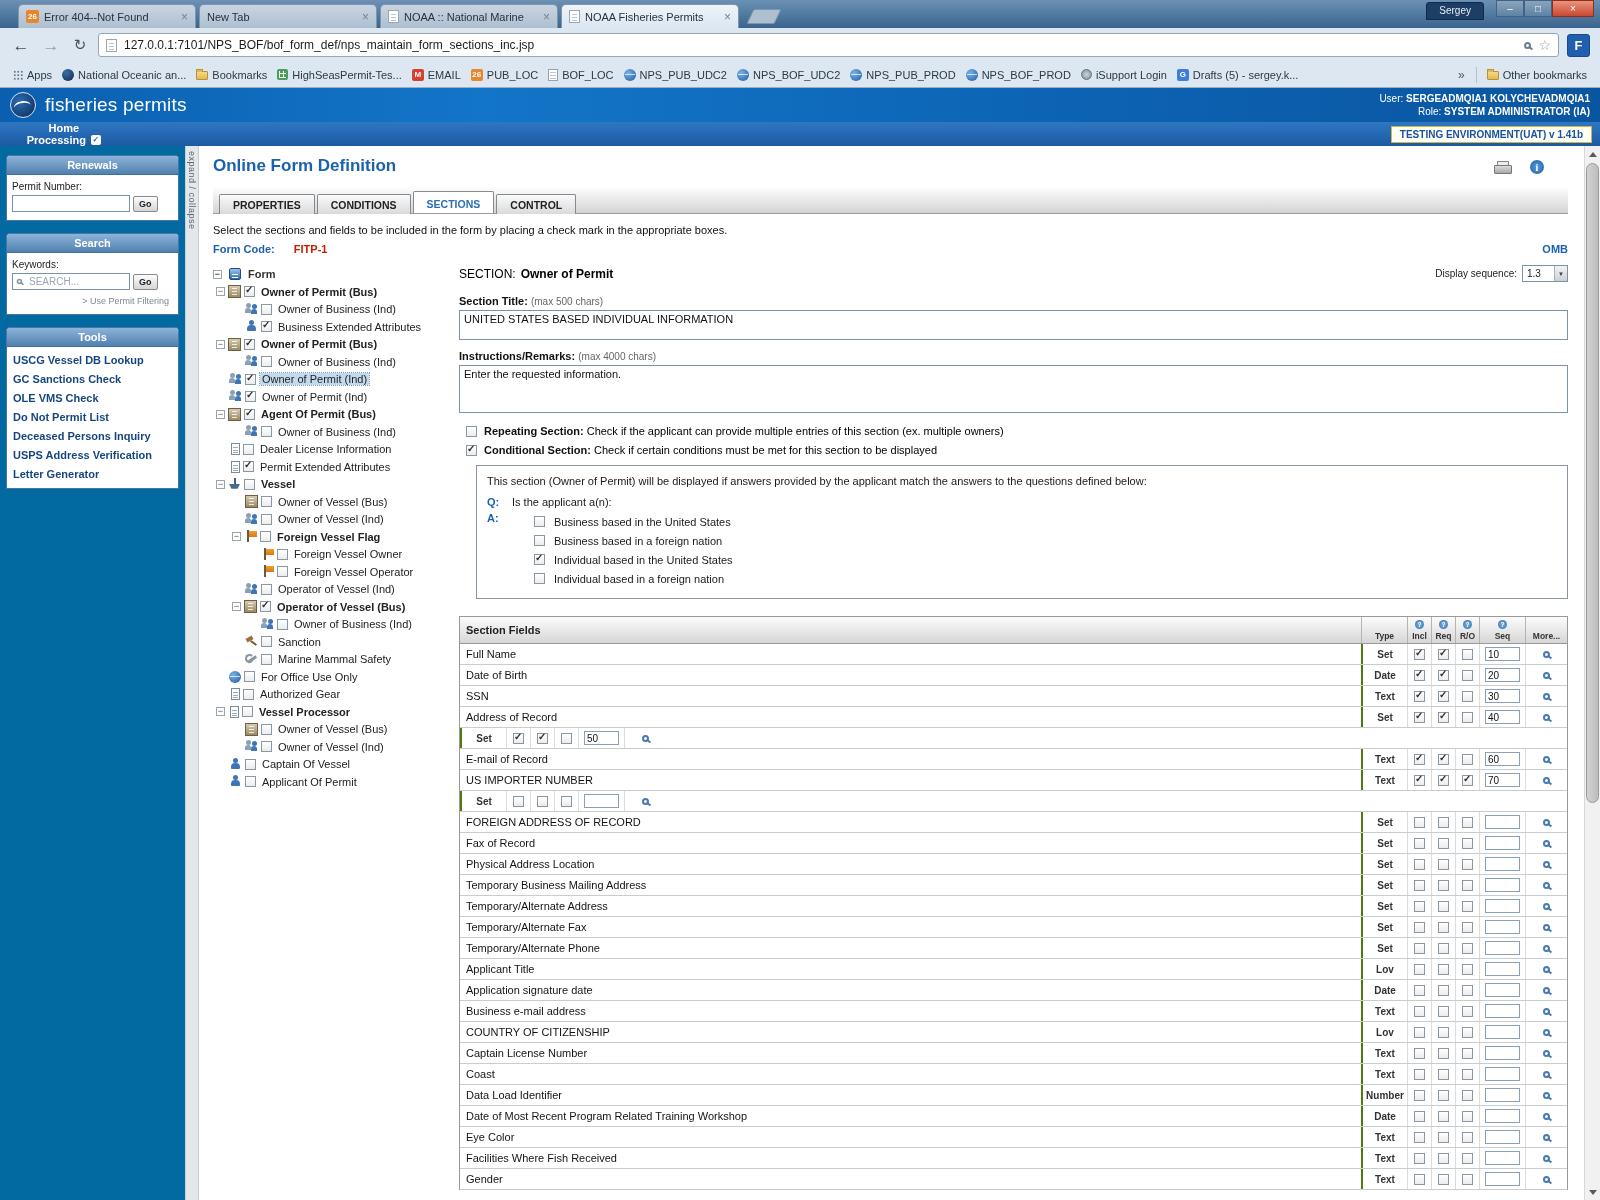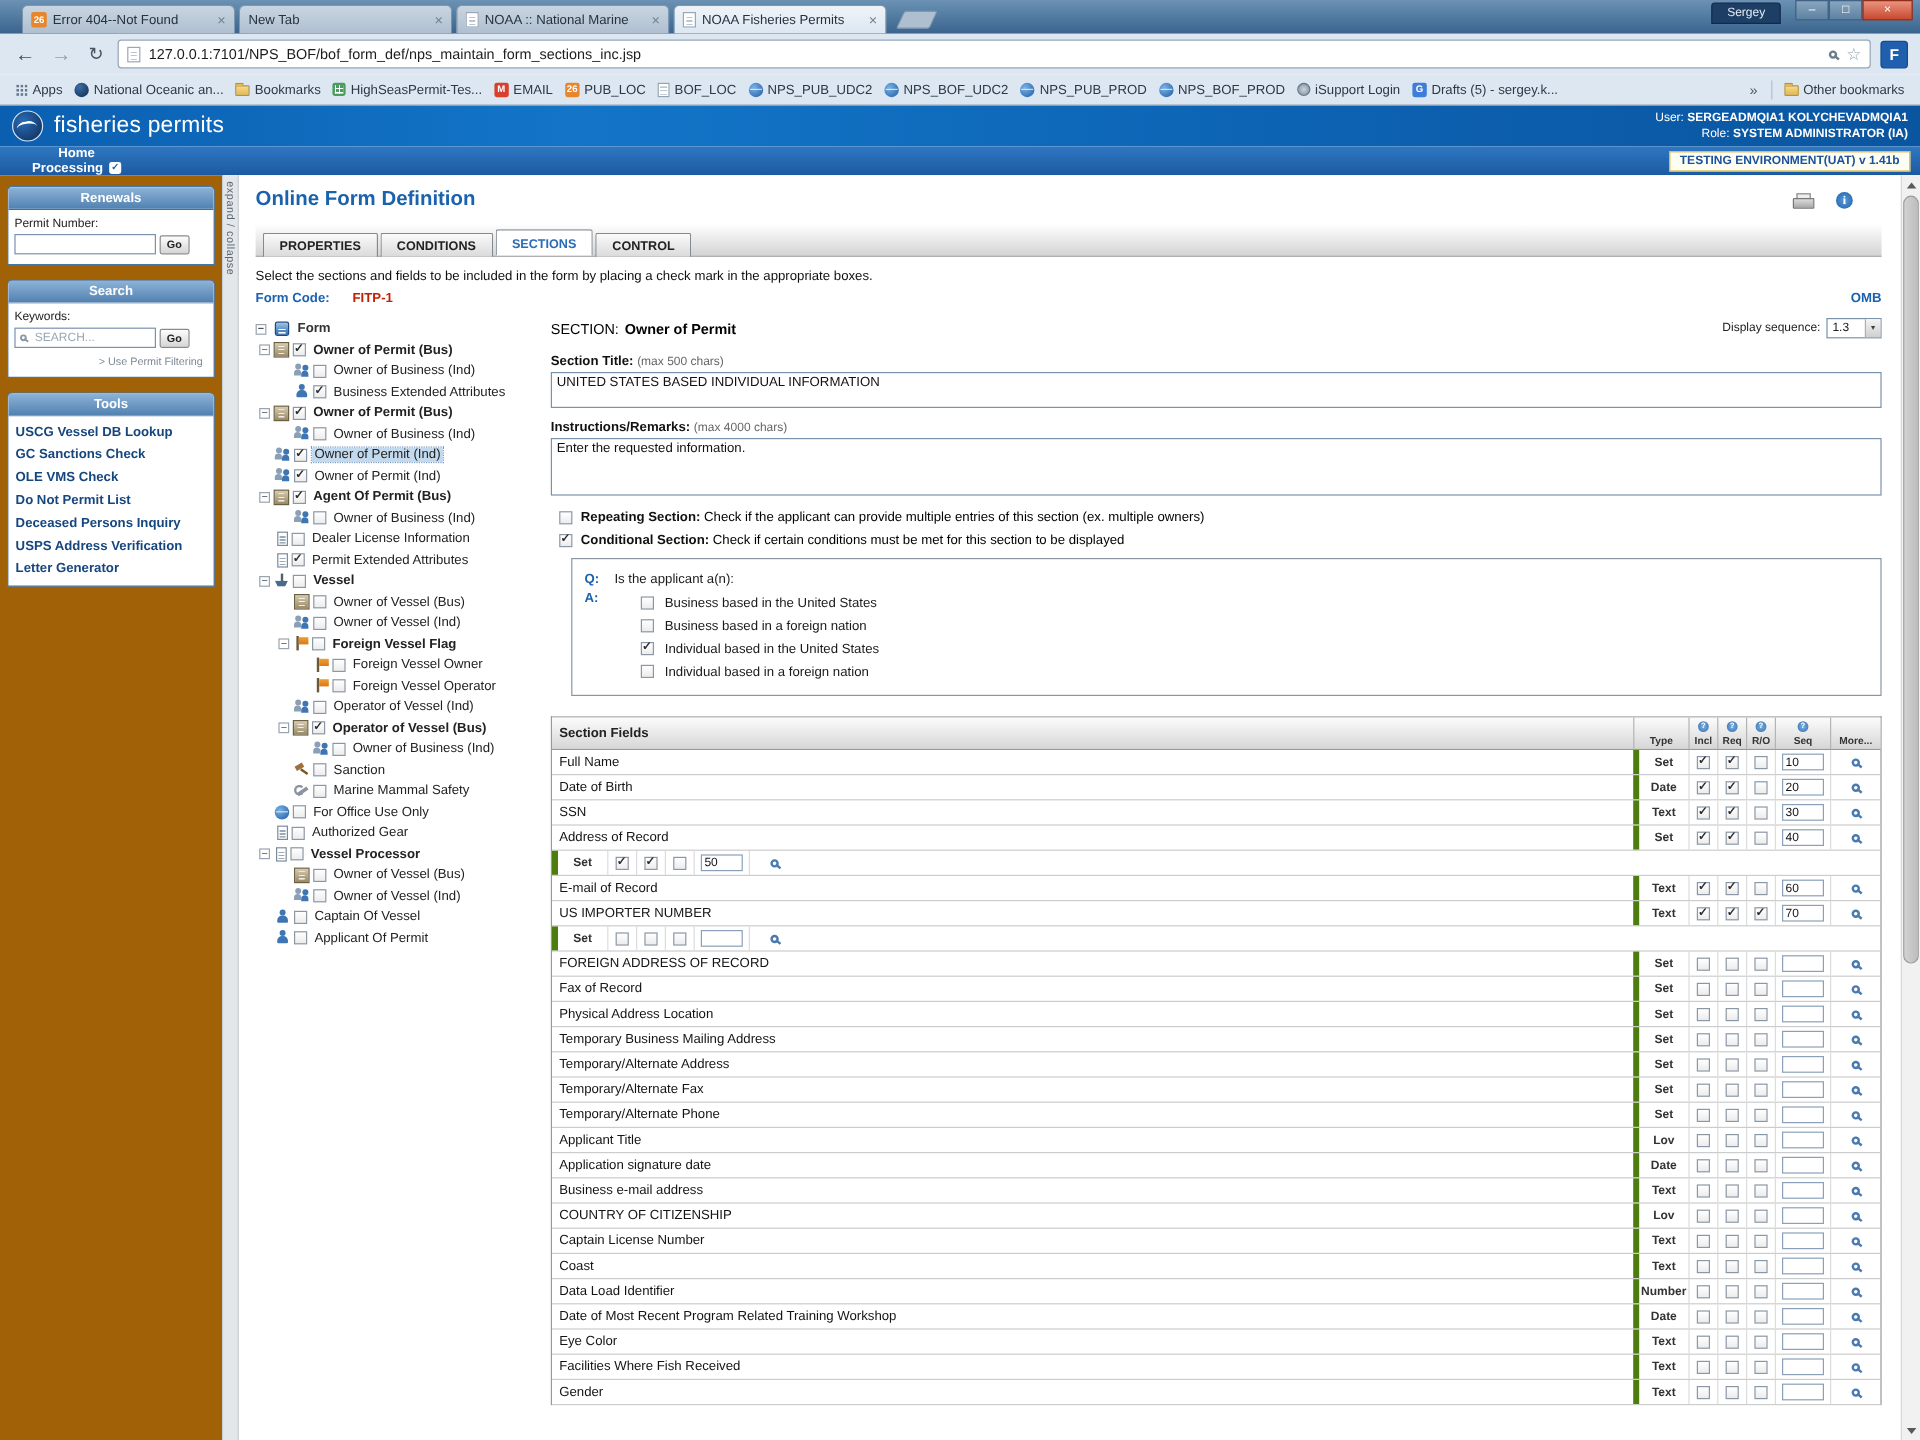--- a/index.html
+++ b/index.html
@@ -65,21 +65,21 @@
 
   
   .navbar { height:24px; background:linear-gradient(#2f77c2,#1b5aa2); display:flex; align-items:center; padding:0 8px; flex:none; }
   #navitems { display:flex; align-items:center; height:100%;flex-direction:column; }
   .navitem { color:#fff; font-weight:bold; font-size:11px; padding:0 15px; display:flex; align-items:center; gap:5px; height:100%; }
   .navcheck { width:10px; height:10px; background:#fff; border-radius:2px; color:#1f5fae; font-size:8px; line-height:10px; text-align:center; font-weight:bold; }
   .envbadge { margin-left:auto; background:#fffef2; border:1px solid #d2b44a; color:#1a52a0; font-weight:bold; font-size:10px; padding:2px 8px; white-space:nowrap; }
 
   
   .content { flex:1; display:flex; min-height:0; background:#fff; }
-  .sidebar { width:186px; background:#a16207; padding:9px 6px; border-right:1px solid #c8d0d8; flex:none; }
+  .sidebar { width:186px; background:#0369a1; padding:9px 6px; border-right:1px solid #c8d0d8; flex:none; }
   .panel { border:1px solid #4576a8; background:#fff; margin-bottom:12px; border-radius:4px 4px 0 0; }
   .panel-h { background:linear-gradient(#8db3d8,#5181b0); color:#fff; font-weight:bold; font-size:11px; text-align:center; padding:3px 0; border-radius:3px 3px 0 0; border-bottom:1px solid #3f6f9f; }
   .panel-b { padding:6px 5px 8px; font-size:10px; color:#222; }
   .mini-row { display:flex; align-items:center; margin-top:3px; }
   .mini-input { height:17px; border:1px solid #7a92ac; font-size:10px; padding:0 3px; width:118px; font-family:inherit; background:#fff; }
   .mini-input::placeholder { color:#9aa6b2; }
   .go-btn { font-size:9px; font-weight:bold; padding:2px 5px; background:linear-gradient(#fdfdfd,#d5d5d5); border:1px solid #8a8a8a; border-radius:2px; margin-left:3px; color:#222; }
   .search-box { position:relative; }
   .search-box .mag { position:absolute; left:4px; top:5px; transform:scale(.8); border-color:#8a98a4; }
   .search-box .mag::after { background:#8a98a4; }
@@ -167,21 +167,21 @@
 
   
   .ftable { margin-top:17px; border:1px solid #999; border-bottom:none; }
   .fhead { display:flex; background:linear-gradient(#fcfcfc,#d6d6d6); border-bottom:1px solid #999; height:27px; }
   .fh-name { flex:1; display:flex; align-items:center; padding-left:6px; font-size:11px; font-weight:bold; color:#222; }
   .fh-c { display:flex; flex-direction:column; align-items:center; justify-content:flex-end; padding-bottom:2px; font-size:8.5px; font-weight:bold; color:#333; border-left:1px solid #b4b4b4; }
   .w-type { width:46px; } .w-cb { width:24px; } .w-seq { width:46px; } .w-more { width:42px; }
   .help { width:9px; height:9px; border-radius:50%; background:radial-gradient(#7fb2e0,#2f6cae); color:#fff; font-size:6.5px; line-height:9px; text-align:center; margin-bottom:2px; font-weight:bold; }
   .frow { display:flex; align-items:center; height:21px; border-bottom:1px solid #ccc; font-size:11px; color:#141414; }
   .fr-name { flex:1; padding-left:6px; white-space:nowrap; overflow:hidden; }
-  .fr-type { width:46px; text-align:center; font-size:10px; font-weight:bold; color:#333; border-left:5px solid #4d7c0f; height:100%; line-height:21px; }
+  .fr-type { width:46px; text-align:center; font-size:10px; font-weight:bold; color:#333; border-left:2px solid #4d7c0f; height:100%; line-height:21px; }
   .fr-c { width:24px; display:flex; justify-content:center; align-items:center; border-left:1px solid #dcdcdc; height:100%; }
   .fr-seq { width:46px; display:flex; justify-content:center; align-items:center; border-left:1px solid #dcdcdc; height:100%; }
   .seq-in { width:35px; height:14px; border:1px solid #8aa0b8; font-size:10px; padding:0 2px; font-family:inherit; color:#111; }
   .fr-more { width:42px; display:flex; justify-content:center; align-items:center; border-left:1px solid #dcdcdc; height:100%; }
   .fr-more .mag, .fmag { border-color:#4a7ab0; } .fr-more .mag::after { background:#4a7ab0; }
 
   
   .page-scrollbar { width:16px; background:#f1f1f1; border-left:1px solid #d8d8d8; position:relative; flex:none; }
   .sb-btn { height:16px; width:100%; display:flex; align-items:center; justify-content:center; background:#f1f1f1; }
   .sb-btn.down { position:absolute; bottom:0; }
@@ -628,20 +628,21 @@
           <div class="opt-row opt-repeating">
             <span class="cb" id="cb-repeating"></span>
             <span><b>Repeating Section:</b> <span>Check if the applicant can provide multiple entries of this section (ex. multiple owners)</span></span>
           </div>
           <div class="opt-row opt-conditional">
             <span class="cb on" id="cb-conditional"></span>
             <span><b>Conditional Section:</b> <span>Check if certain conditions must be met for this section to be displayed</span></span>
           </div>
 
           <div class="cond-box">
+            <div class="cond-intro">This section (Owner of Permit) will be displayed if answers provided by the applicant match the answers to the questions defined below:</div>
             <div class="qa">
               <span class="qlab">Q:</span>
               <span>Is the applicant a(n):</span>
             </div>
             <div class="qa" style="margin-top:4px;">
               <span class="qlab">A:</span>
               <div id="answers">
                   <div class="ans-row">
     <span class="cb"></span>
     <span class="ans-label">Business based in the United States</span>

